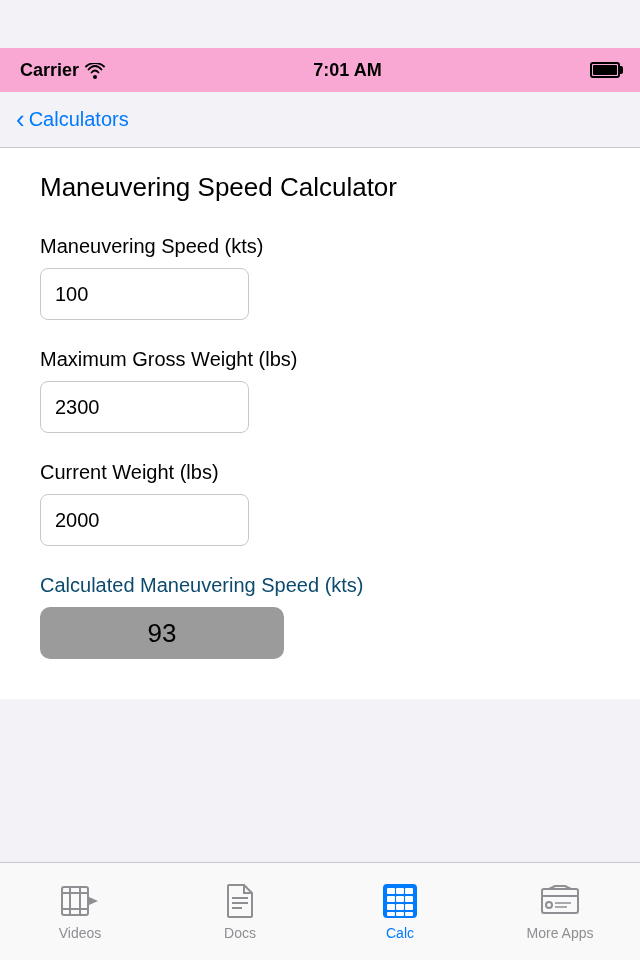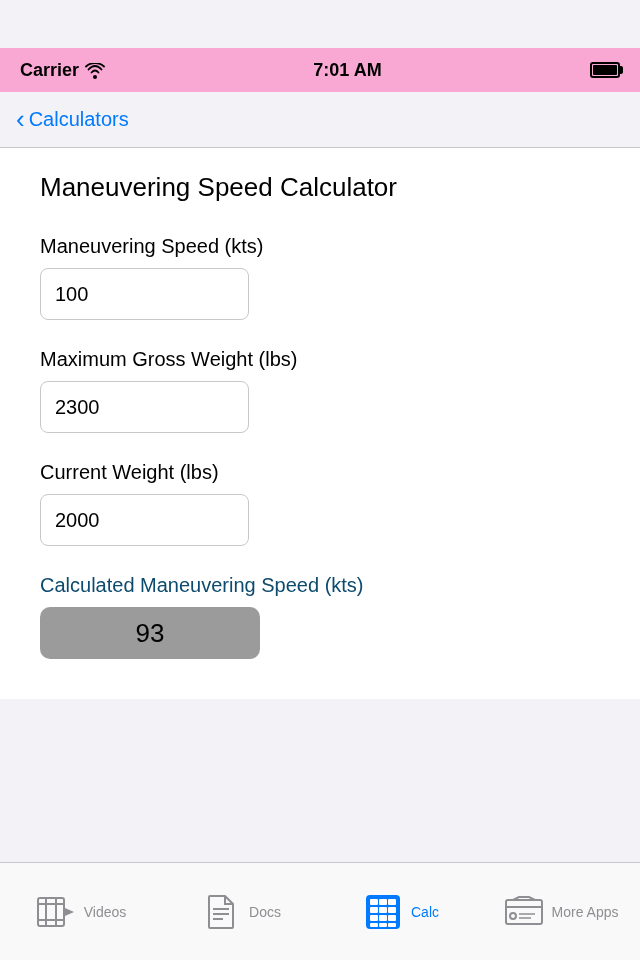--- a/index.html
+++ b/index.html
@@ -135,21 +135,21 @@
     }
 
     .result-label {
       font-size: 20px;
       color: #0c4a6e;
       margin-bottom: 10px;
       font-weight: 400;
     }
 
     .result-box {
-      width: 220px;
+      width: 244px;
       height: 52px;
       border-radius: 10px;
       background: #9b9b9b;
       display: flex;
       align-items: center;
       justify-content: center;
       font-size: 26px;
       color: #000;
       font-weight: 500;
       text-align: center;
@@ -164,21 +164,21 @@
       height: 98px;
       background: #f9f9f9;
       border-top: 1px solid #c8c7cc;
       display: flex;
       align-items: center;
       justify-content: space-around;
     }
 
     .tab-item {
       display: flex;
-      flex-direction: row;
+      flex-direction: column;
       align-items: center;
       justify-content: center;
       width: 25%;
       gap: 6px;
       cursor: pointer;
     }
 
     .tab-icon {
       width: 44px;
       height: 36px;

